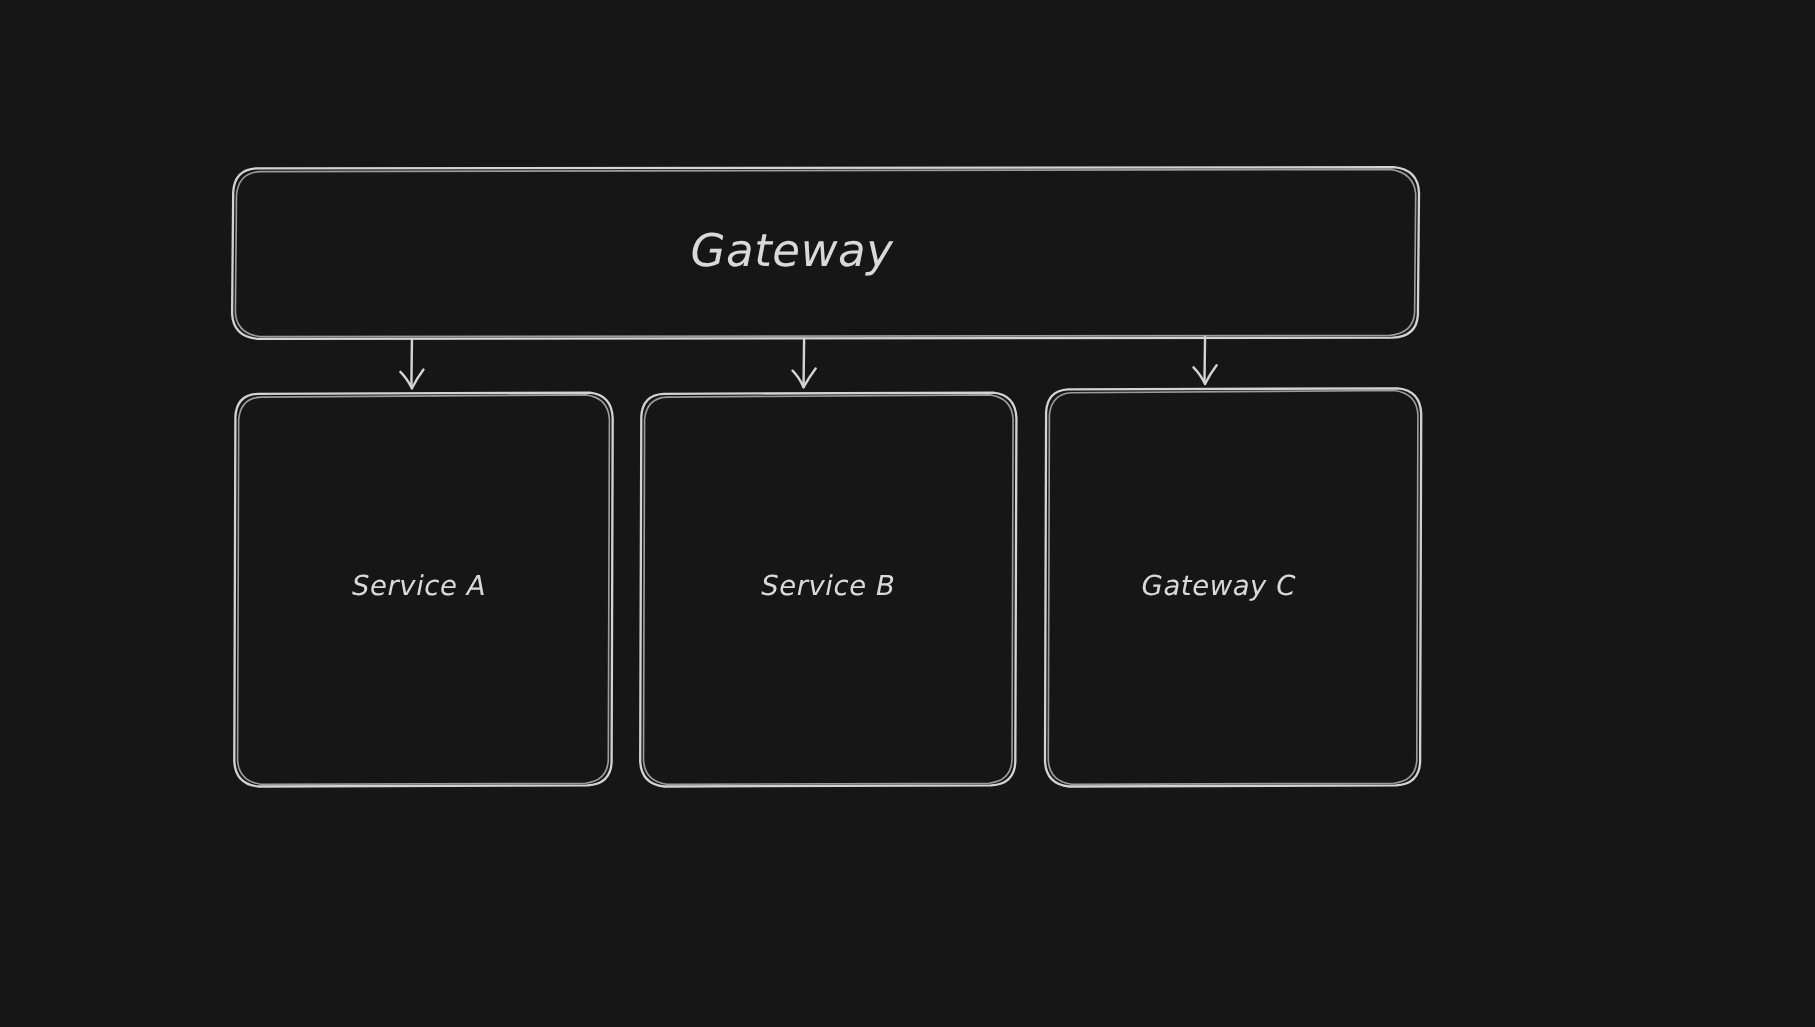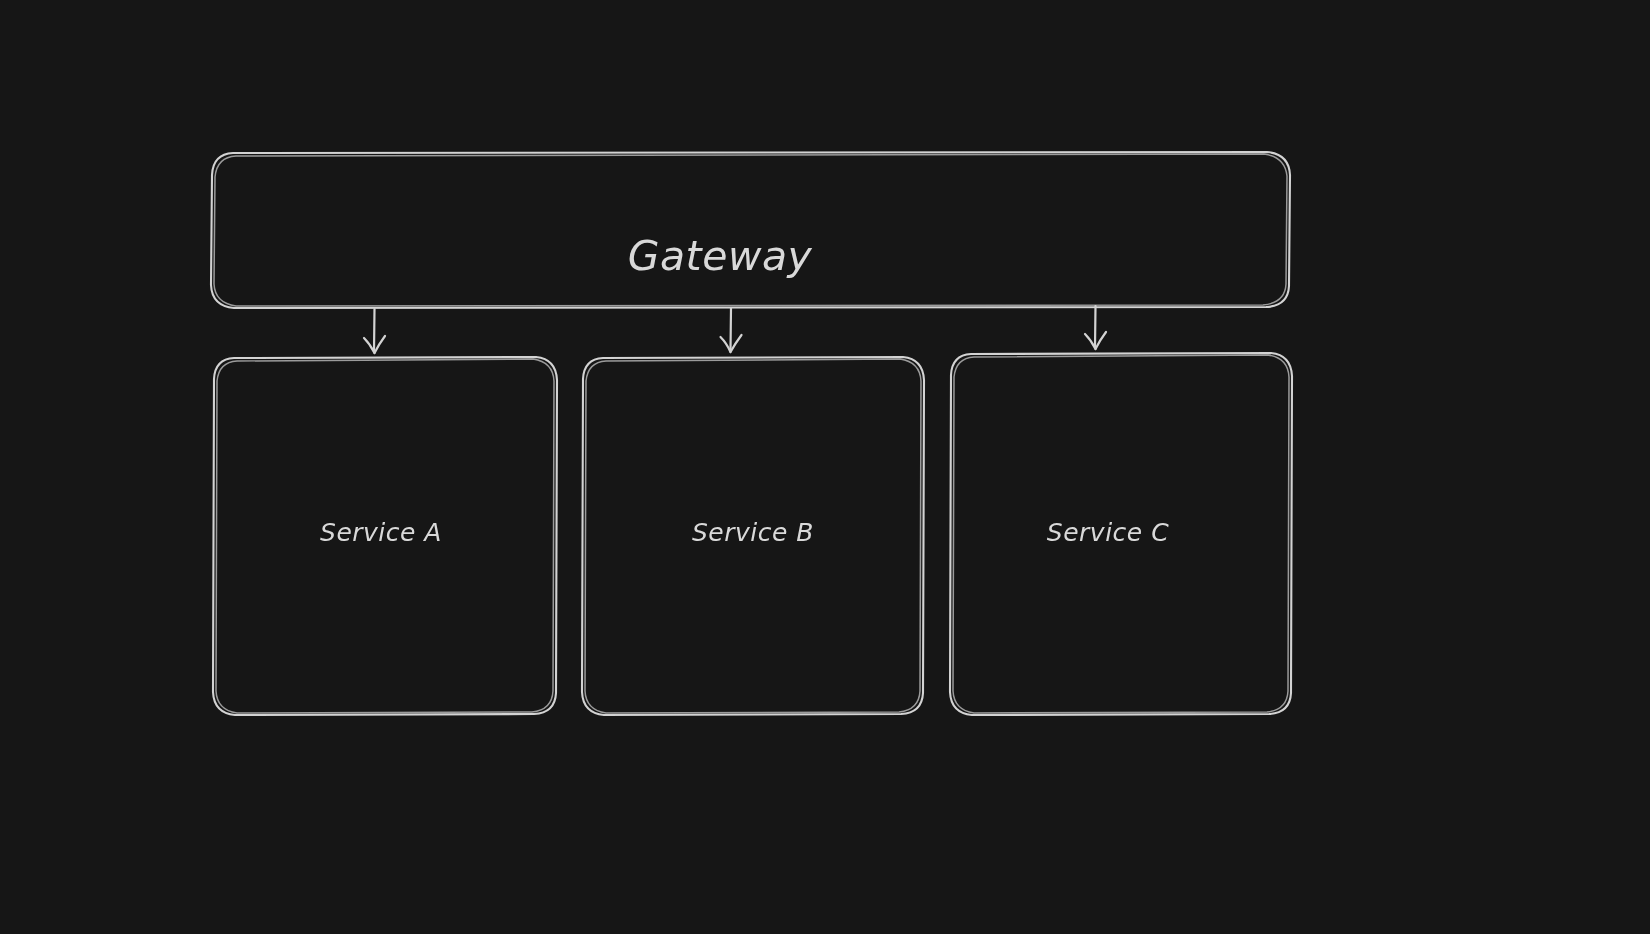--- a/index.html
+++ b/index.html
@@ -111,21 +111,21 @@
     </g>
 
     <g>
       <path class="arrow-line" d="M1095.5 306 L1095 347"></path>
       <path class="arrow-head" d="M1085 334 Q1091 340 1095.5 349"></path>
       <path class="arrow-head" d="M1106 332 Q1100 340 1095.5 349"></path>
     </g>
 
   </svg>
 
-  <div class="node-label label-gateway" style="left:720px; top:228px;margin-top:28px;">Gateway</div>
+  <div class="node-label label-gateway" style="left:720px; top:228px;">Gateway</div>
 
   <div class="node-label label-service" style="left:381px; top:532px;font-style:italic;">Service A</div>
 
   <div class="node-label label-service" style="left:753px; top:532px;">Service B</div>
 
-  <div class="node-label label-service" style="left:1108px; top:532px;">Service C</div>
+  <div class="node-label label-service" style="left:1108px; top:532px;">Gateway C</div>
 
 </div>
 
 </body></html>

